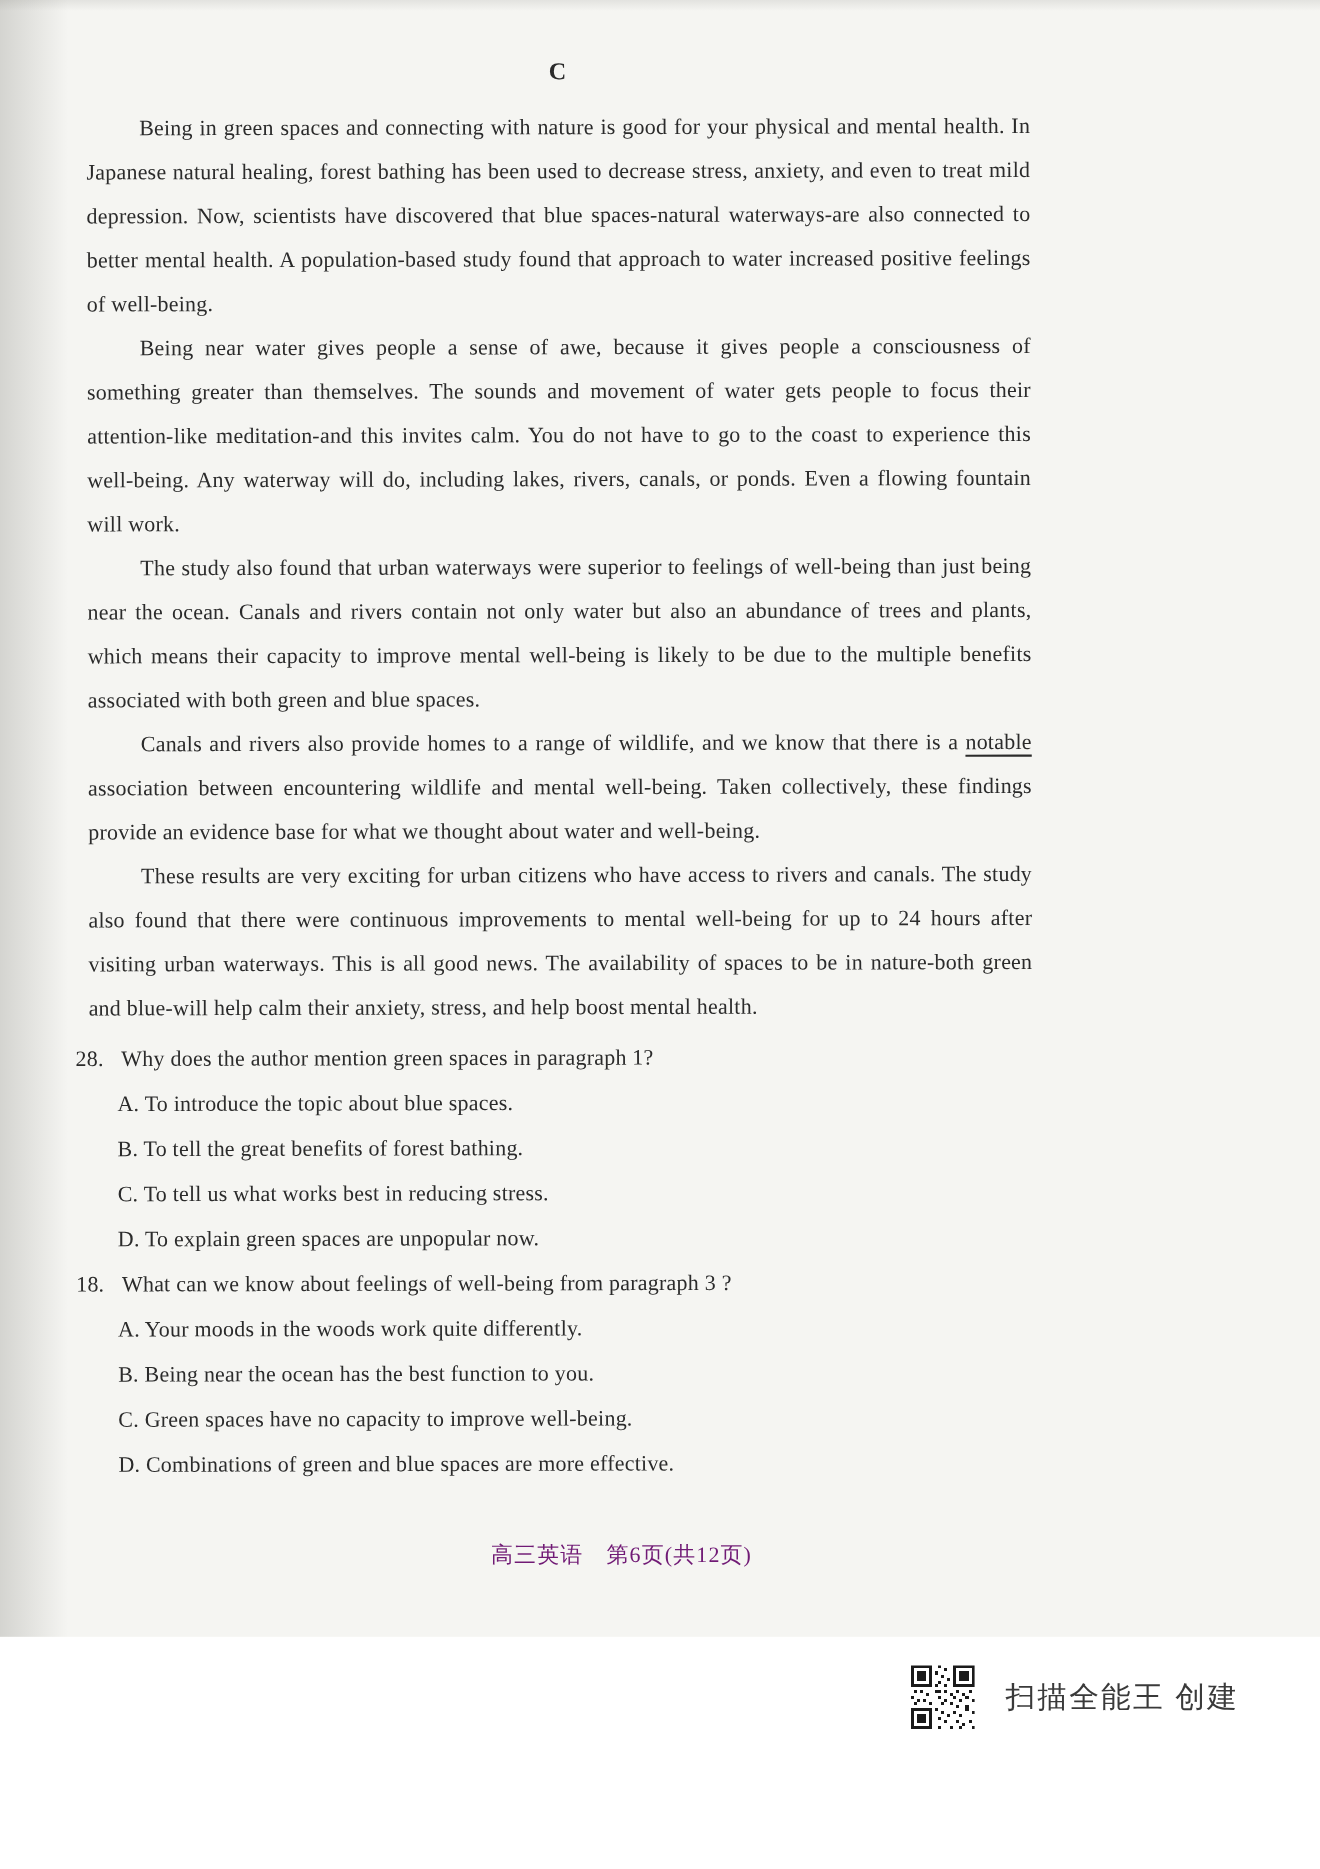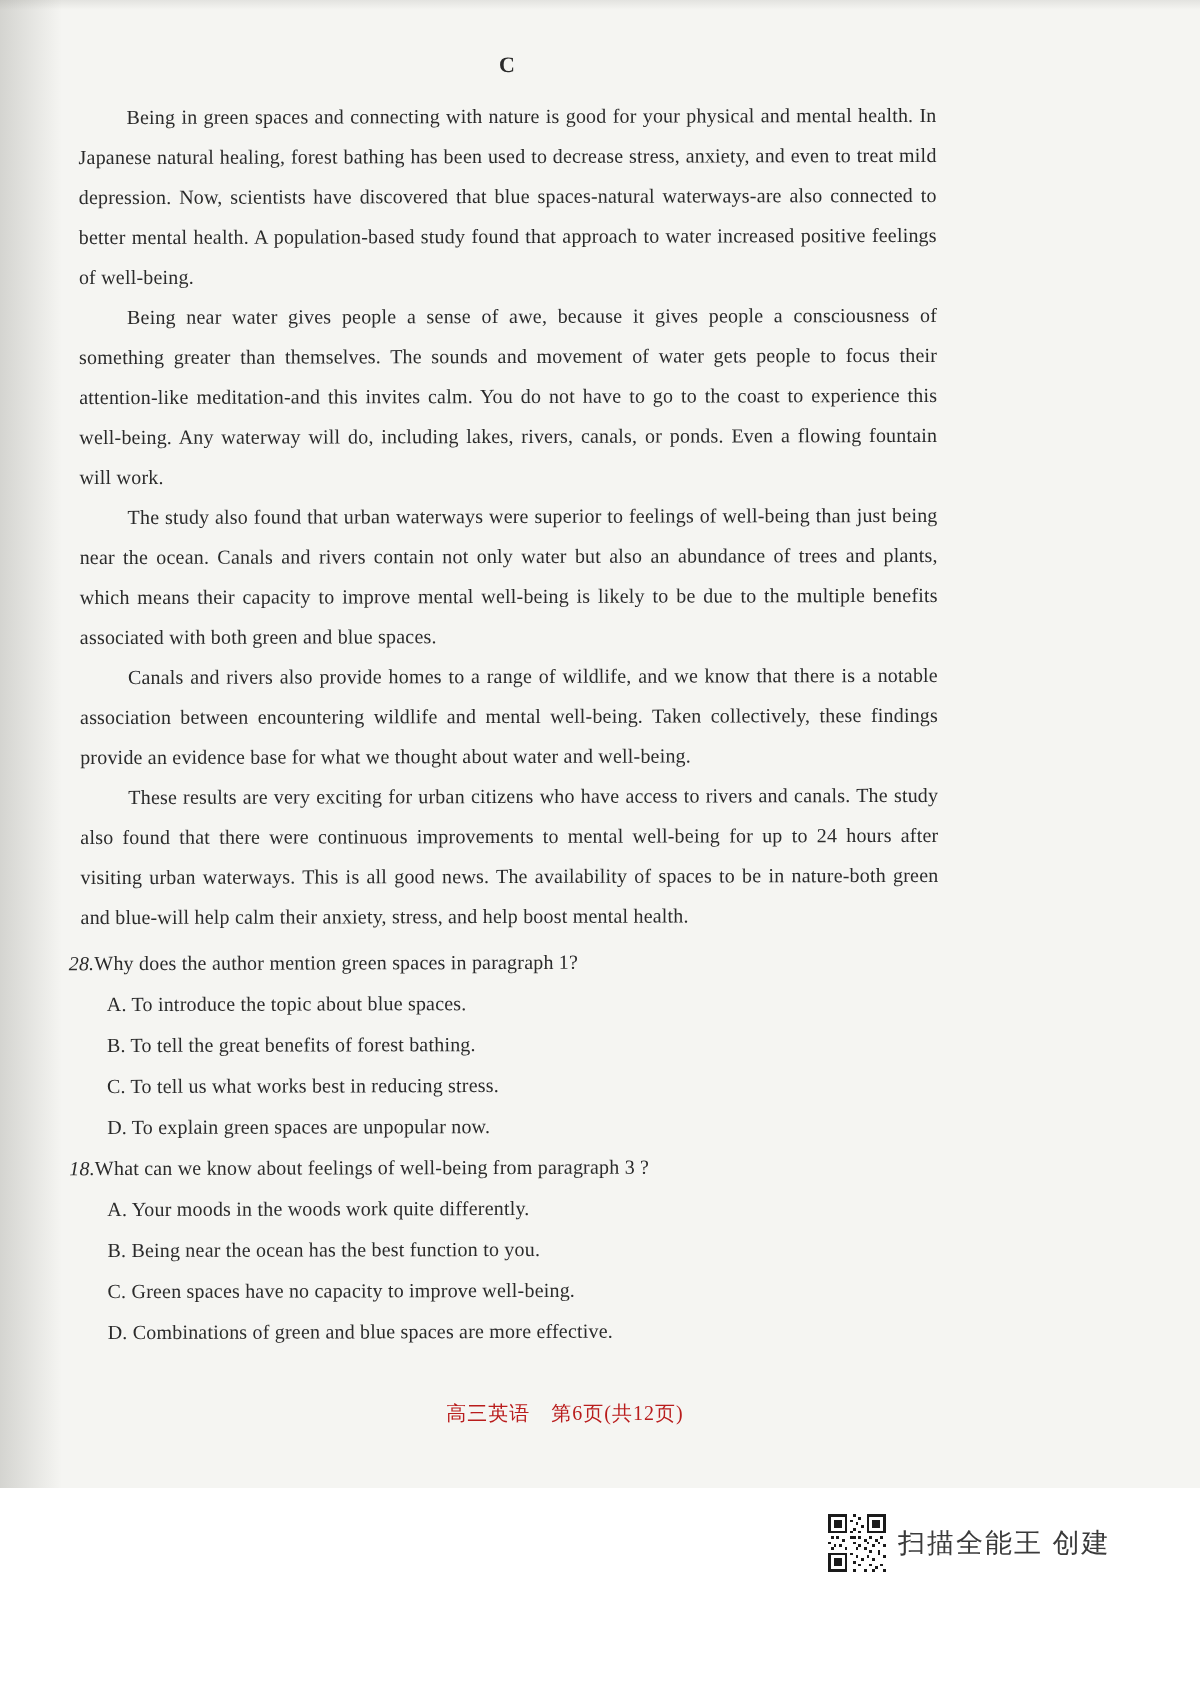--- a/index.html
+++ b/index.html
@@ -51,56 +51,56 @@
   }
   p.para {
     margin: 0;
     font-size: 20px;
     line-height: 40px;
     text-align: justify;
     text-indent: 48px;
     letter-spacing: 0.2px;
   }
   .u {
+    text-decoration: underline;
     text-underline-offset: 5px;
     text-decoration-thickness: 1.5px;
   }
   .questions {
     margin-left: -12px;
     margin-top: 6px;
   }
   .q-line {
     font-size: 20px;
     line-height: 41px;
     letter-spacing: 0.2px;
   }
   .q-num {
-    margin-right: 0;
-    font-style: italic;
+    margin-right: 16px;
   }
   .q-option {
     padding-left: 38px;
   }
   .footer {
     position: absolute;
     left: 0;
     top: 1400px;
     width: 1130px;
     text-align: center;
     font-size: 20px;
-    color: #b91c1c;
+    color: #701a75;
     letter-spacing: 1px;
   }
   .scan-mark {
     position: absolute;
     left: 828px;
     top: 1514px;
     display: flex;
     align-items: center;
-    gap: 12px;
+    gap: 28px;
   }
   .scan-mark .qr {
     width: 58px;
     height: 58px;
     display: block;
   }
   .scan-mark .scan-label {
     font-family: "Liberation Sans", sans-serif;
     font-size: 27px;
     color: #3a3a3a;

